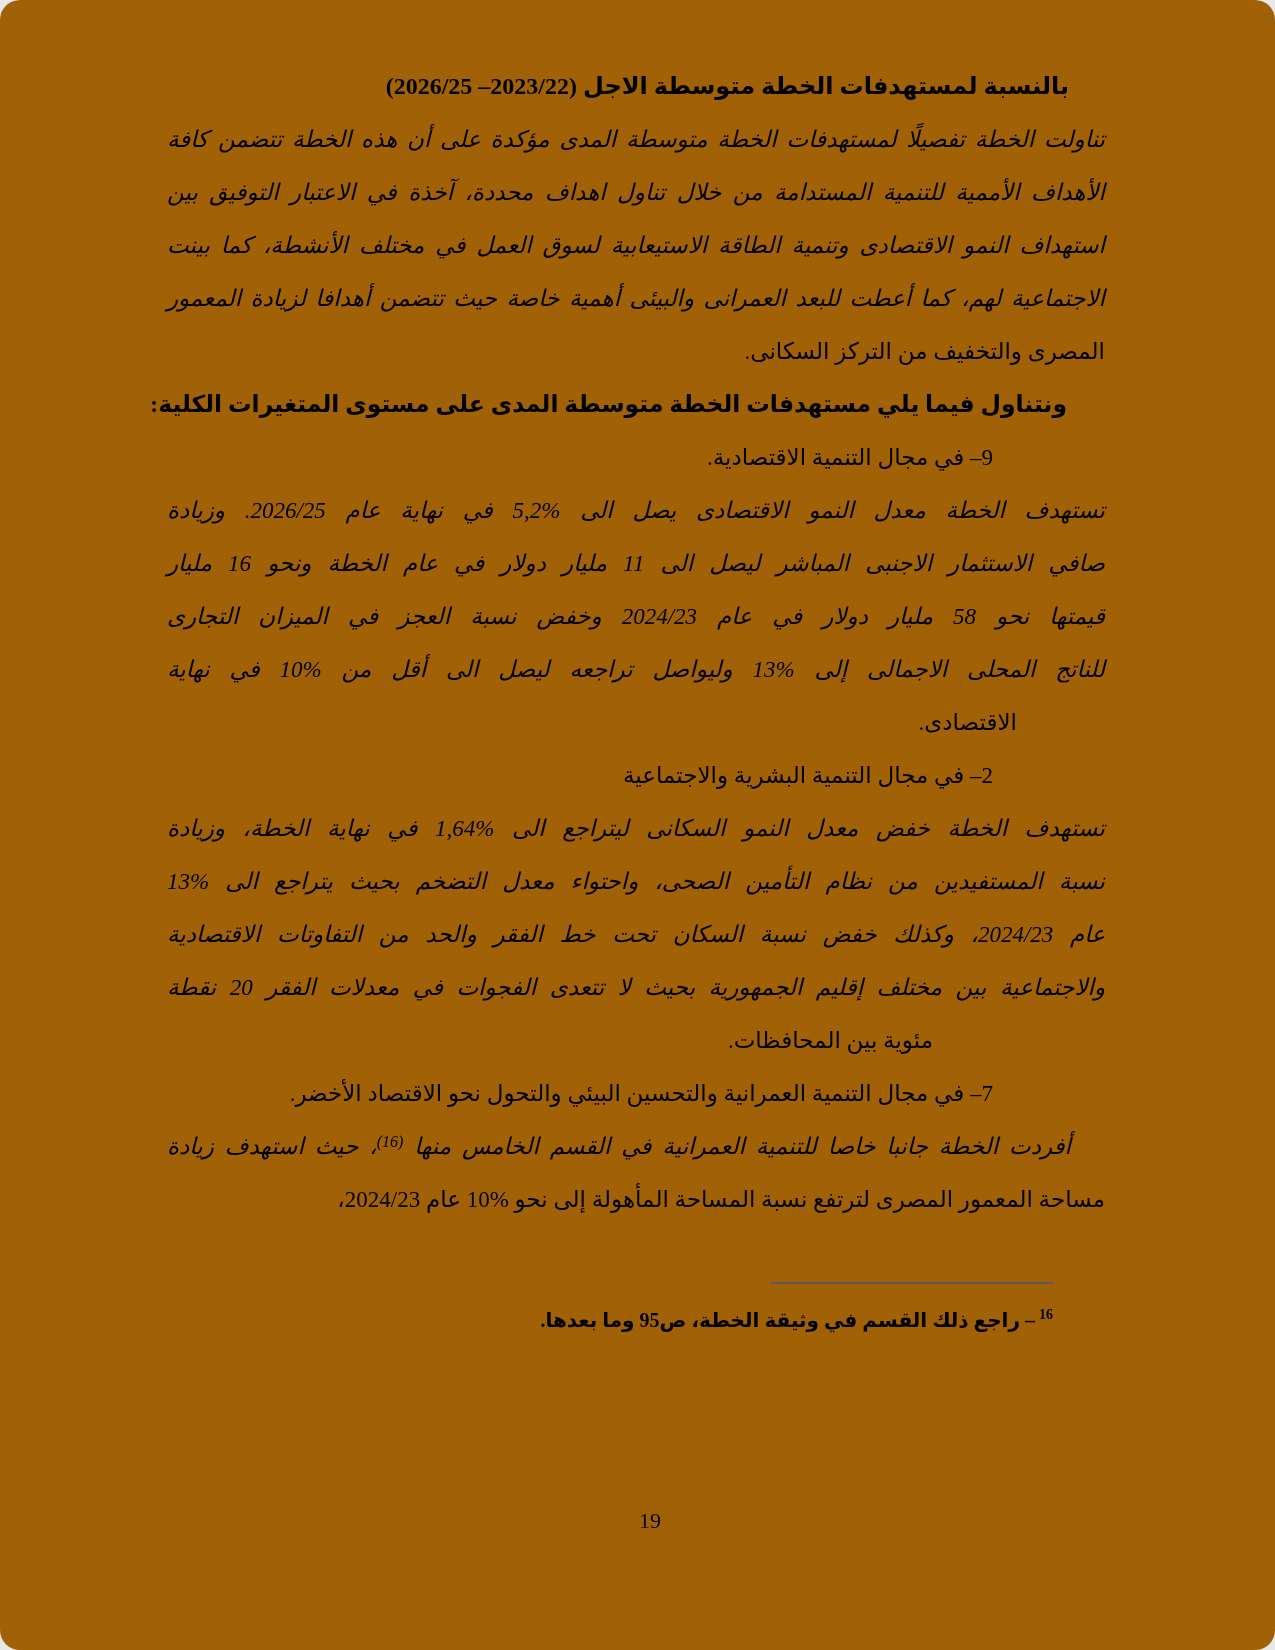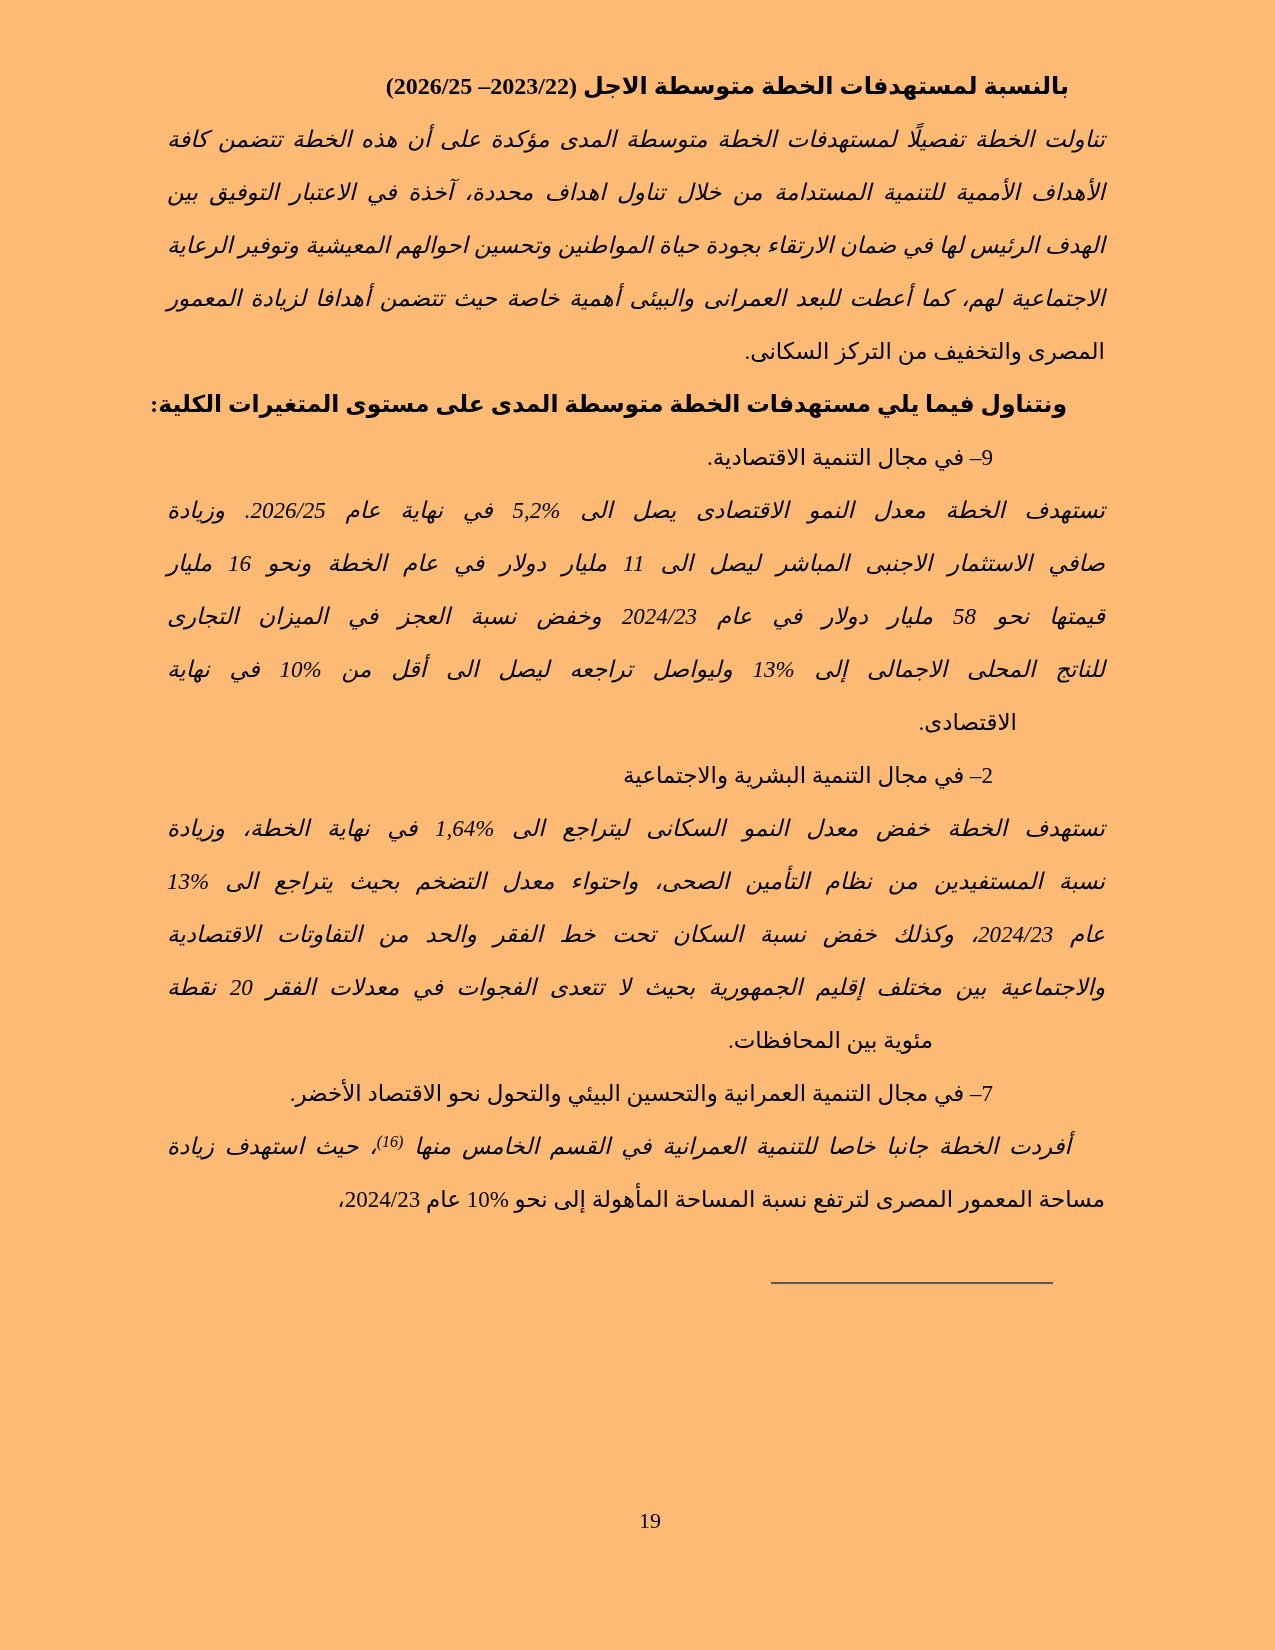--- a/index.html
+++ b/index.html
@@ -1,24 +1,25 @@
 <!DOCTYPE html>
 <html lang="ar" dir="rtl"><head>
 <meta charset="utf-8">
 <style>
   html,body{margin:0;padding:0;background:#e8e8e8;}
   .page{
     position:relative;
     width:1275px;height:1650px;
-    background:#fdba74;
+    background:#a16207;
     margin:0 auto;
     font-family:"Liberation Serif","DejaVu Sans",serif;
     color:#000;
     direction:rtl;
     overflow:hidden;
+    border-radius:20px;
   }
   .content{
     position:absolute;
     top:60px;
     left:167px;
     width:938px;
     direction:rtl;
   }
   .ln{
     height:53px;
@@ -94,21 +95,21 @@
 </head>
 <body>
 
 <div class="page">
   <div class="content">
 
     <div class="ln title">بالنسبة لمستهدفات الخطة متوسطة الاجل (2023/22– 2026/25)</div>
 
     <div class="ln just">تناولت الخطة تفصيلًا لمستهدفات الخطة متوسطة المدى مؤكدة على أن هذه الخطة تتضمن كافة</div>
     <div class="ln just">الأهداف الأممية للتنمية المستدامة من خلال تناول اهداف محددة، آخذة في الاعتبار التوفيق بين</div>
-    <div class="ln just">الهدف الرئيس لها في ضمان الارتقاء بجودة حياة المواطنين وتحسين احوالهم المعيشية وتوفير الرعاية</div>
+    <div class="ln just">استهداف النمو الاقتصادى وتنمية الطاقة الاستيعابية لسوق العمل في مختلف الأنشطة، كما بينت</div>
     <div class="ln just">الاجتماعية لهم، كما أعطت للبعد العمرانى والبيئى أهمية خاصة حيث تتضمن أهدافا لزيادة المعمور</div>
     <div class="ln">المصرى والتخفيف من التركز السكانى.</div>
 
     <div class="ln heading">ونتناول فيما يلي مستهدفات الخطة متوسطة المدى على مستوى المتغيرات الكلية:</div>
 
     <div class="ln item">9– في مجال التنمية الاقتصادية.</div>
 
     <div class="ln just">تستهدف الخطة معدل النمو الاقتصادى يصل الى %5,2 في نهاية عام 2026/25. وزيادة</div>
     <div class="ln just">صافي الاستثمار الاجنبى المباشر ليصل الى 11 مليار دولار في عام الخطة ونحو 16 مليار</div>
     <div class="ln just">قيمتها نحو 58 مليار دولار في عام 2024/23 وخفض نسبة العجز في الميزان التجارى</div>
@@ -125,18 +126,21 @@
 
     <div class="ln item">7– في مجال التنمية العمرانية والتحسين البيئي والتحول نحو الاقتصاد الأخضر.</div>
 
     <div class="ln just pr34">
       <span>أفردت الخطة جانبا خاصا للتنمية العمرانية في القسم الخامس منها </span><sup class="fnref">(16)</sup><span>، حيث استهدف زيادة</span>
     </div>
     <div class="ln">مساحة المعمور المصرى لترتفع نسبة المساحة المأهولة إلى نحو %10 عام 2024/23،</div>
 
     <div class="footnote-area">
       <div class="fn-rule"></div>
+      <div class="fn-text">
+        <sup class="fn-marker">16</sup><span>– راجع ذلك القسم في وثيقة الخطة، ص95 وما بعدها.</span>
+      </div>
     </div>
 
   </div>
 
   <div class="page-number">19</div>
 </div>
 
 </body></html>

